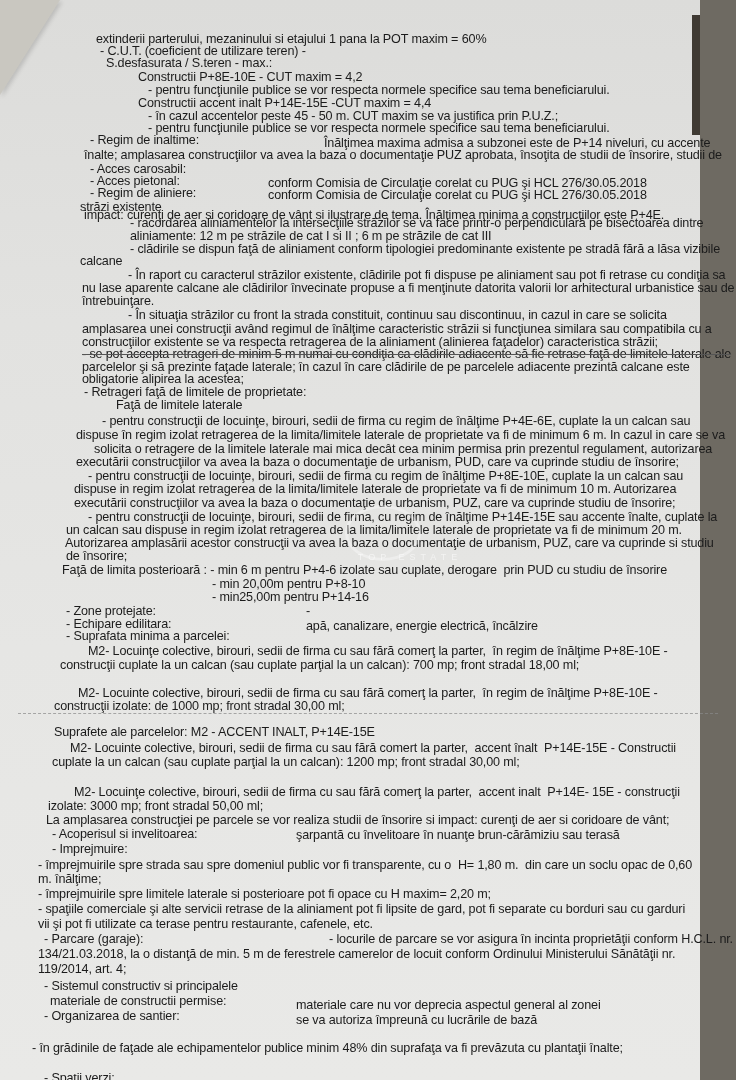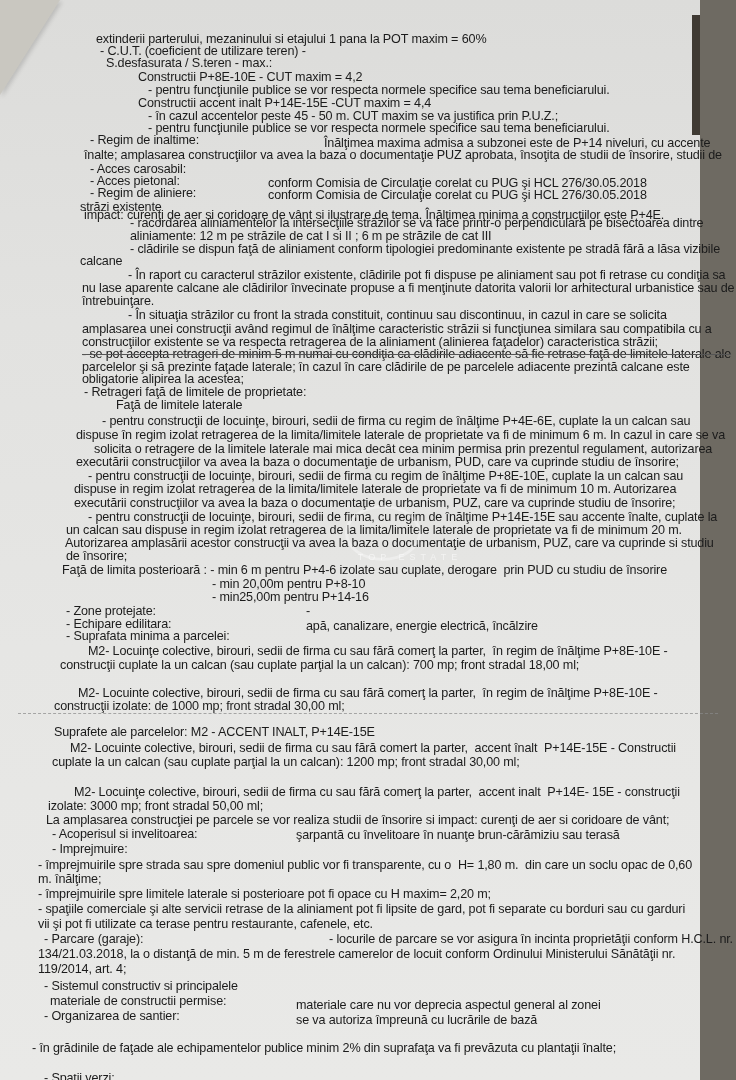--- a/index.html
+++ b/index.html
@@ -123,20 +123,20 @@
       <div class="line" style="left: 44px; top: 932px;">- Parcare (garaje):</div>
       <div class="line" style="left: 300px; top: 932px; margin-left: 29px;">- locurile de parcare se vor asigura în incinta proprietăţii conform H.C.L. nr.</div>
       <div class="line" style="left: 38px; top: 947px;">134/21.03.2018, la o distanţă de min. 5 m de ferestrele camerelor de locuit conform Ordinului Ministerului Sănătăţii nr.</div>
       <div class="line" style="left: 38px; top: 962px;">119/2014, art. 4;</div>
       <div class="line" style="left: 44px; top: 979px;">- Sistemul constructiv si principalele</div>
       <div class="line" style="left: 50px; top: 994px;">materiale de constructii permise:</div>
       <div class="line" style="left: 296px; top: 998px;">materiale care nu vor deprecia aspectul general al zonei</div>
       <div class="line" style="left: 44px; top: 1009px;">- Organizarea de santier:</div>
       <div class="line" style="left: 296px; top: 1013px;">se va autoriza împreună cu lucrările de bază</div>
       <div class="line" style="left: 44px; top: 1024px; margin-top: 47px;">- Spaţii verzi:</div>
-      <div class="line" style="left: 32px; top: 1041px;">- în grădinile de faţade ale echipamentelor publice minim 2% din suprafaţa va fi prevăzuta cu plantaţii înalte;</div>
+      <div class="line" style="left: 32px; top: 1041px;">- în grădinile de faţade ale echipamentelor publice minim 48% din suprafaţa va fi prevăzuta cu plantaţii înalte;</div>
       <div class="rule" style="top: 713px;"></div>
     </div>
   <div class="wm-ring"></div>
   <div class="watermark">
     <div class="wm-sub">TOP ESTATE</div>
   </div>
 </div>
 
 </body></html>

